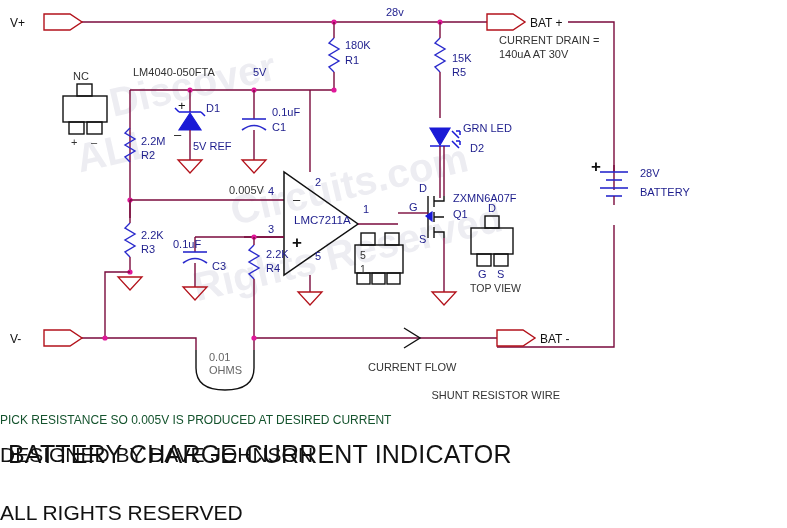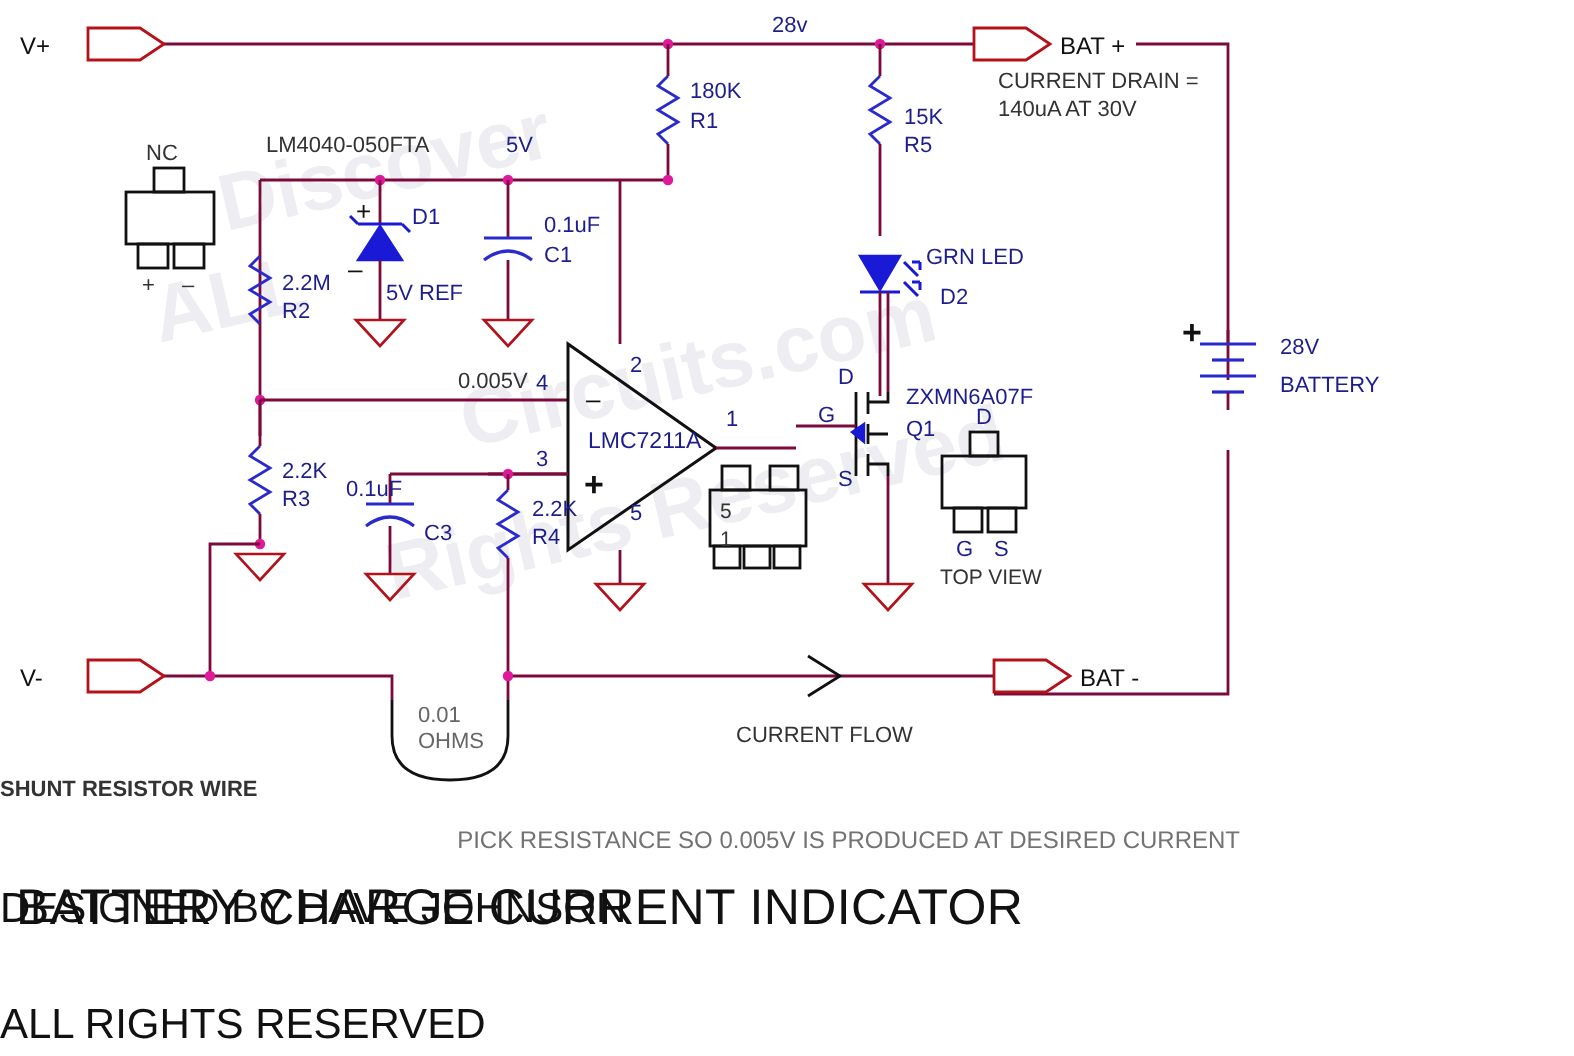--- a/index.html
+++ b/index.html
@@ -28,22 +28,22 @@
   .plusbig{font-size:17px;font-weight:bold;fill:#111;}
   .signsm{font-size:13px;fill:#111;}
   .shunt{font-size:11px;fill:#666;}
   .wm{position:absolute;pointer-events:none;color:#ededf2;font-weight:bold;
       font-family:"Liberation Sans","DejaVu Sans",sans-serif;white-space:nowrap;}
   .wm1{left:108px;top:62px;font-size:40px;transform:rotate(-13deg);}
   .wm2{left:76px;top:128px;font-size:40px;transform:rotate(-13deg);}
   .wm3{left:228px;top:162px;font-size:40px;transform:rotate(-13deg);}
   .wm4{left:190px;top:230px;font-size:40px;transform:rotate(-13deg);}
   .foot{position:absolute;color:#111;}
-  .f-shunt{font-size:11px;left:0;top:389px;width:560px;text-align:left;color:#333;font-weight:bold;}
-  .f-pick{font-size:12px;left:0;top:413px;width:620px;text-align:right;color:#737373;}
+  .f-shunt{font-size:11px;left:0;top:389px;width:560px;text-align:right;color:#333;}
+  .f-pick{font-size:12px;left:0;top:413px;width:620px;text-align:left;color:#14532d;}
   .f-title{font-size:25px;left:8px;top:440px;letter-spacing:.2px;}
   .f-c1{font-size:21px;left:0;top:443px;width:779px;text-align:left;}
   .f-c2{font-size:21px;left:0;top:472px;width:769px;text-align:right;}
   .f-c3{font-size:21px;left:0;top:501px;width:763px;}
 </style>
 </head>
 <body>
 
 <div id="root">
 

